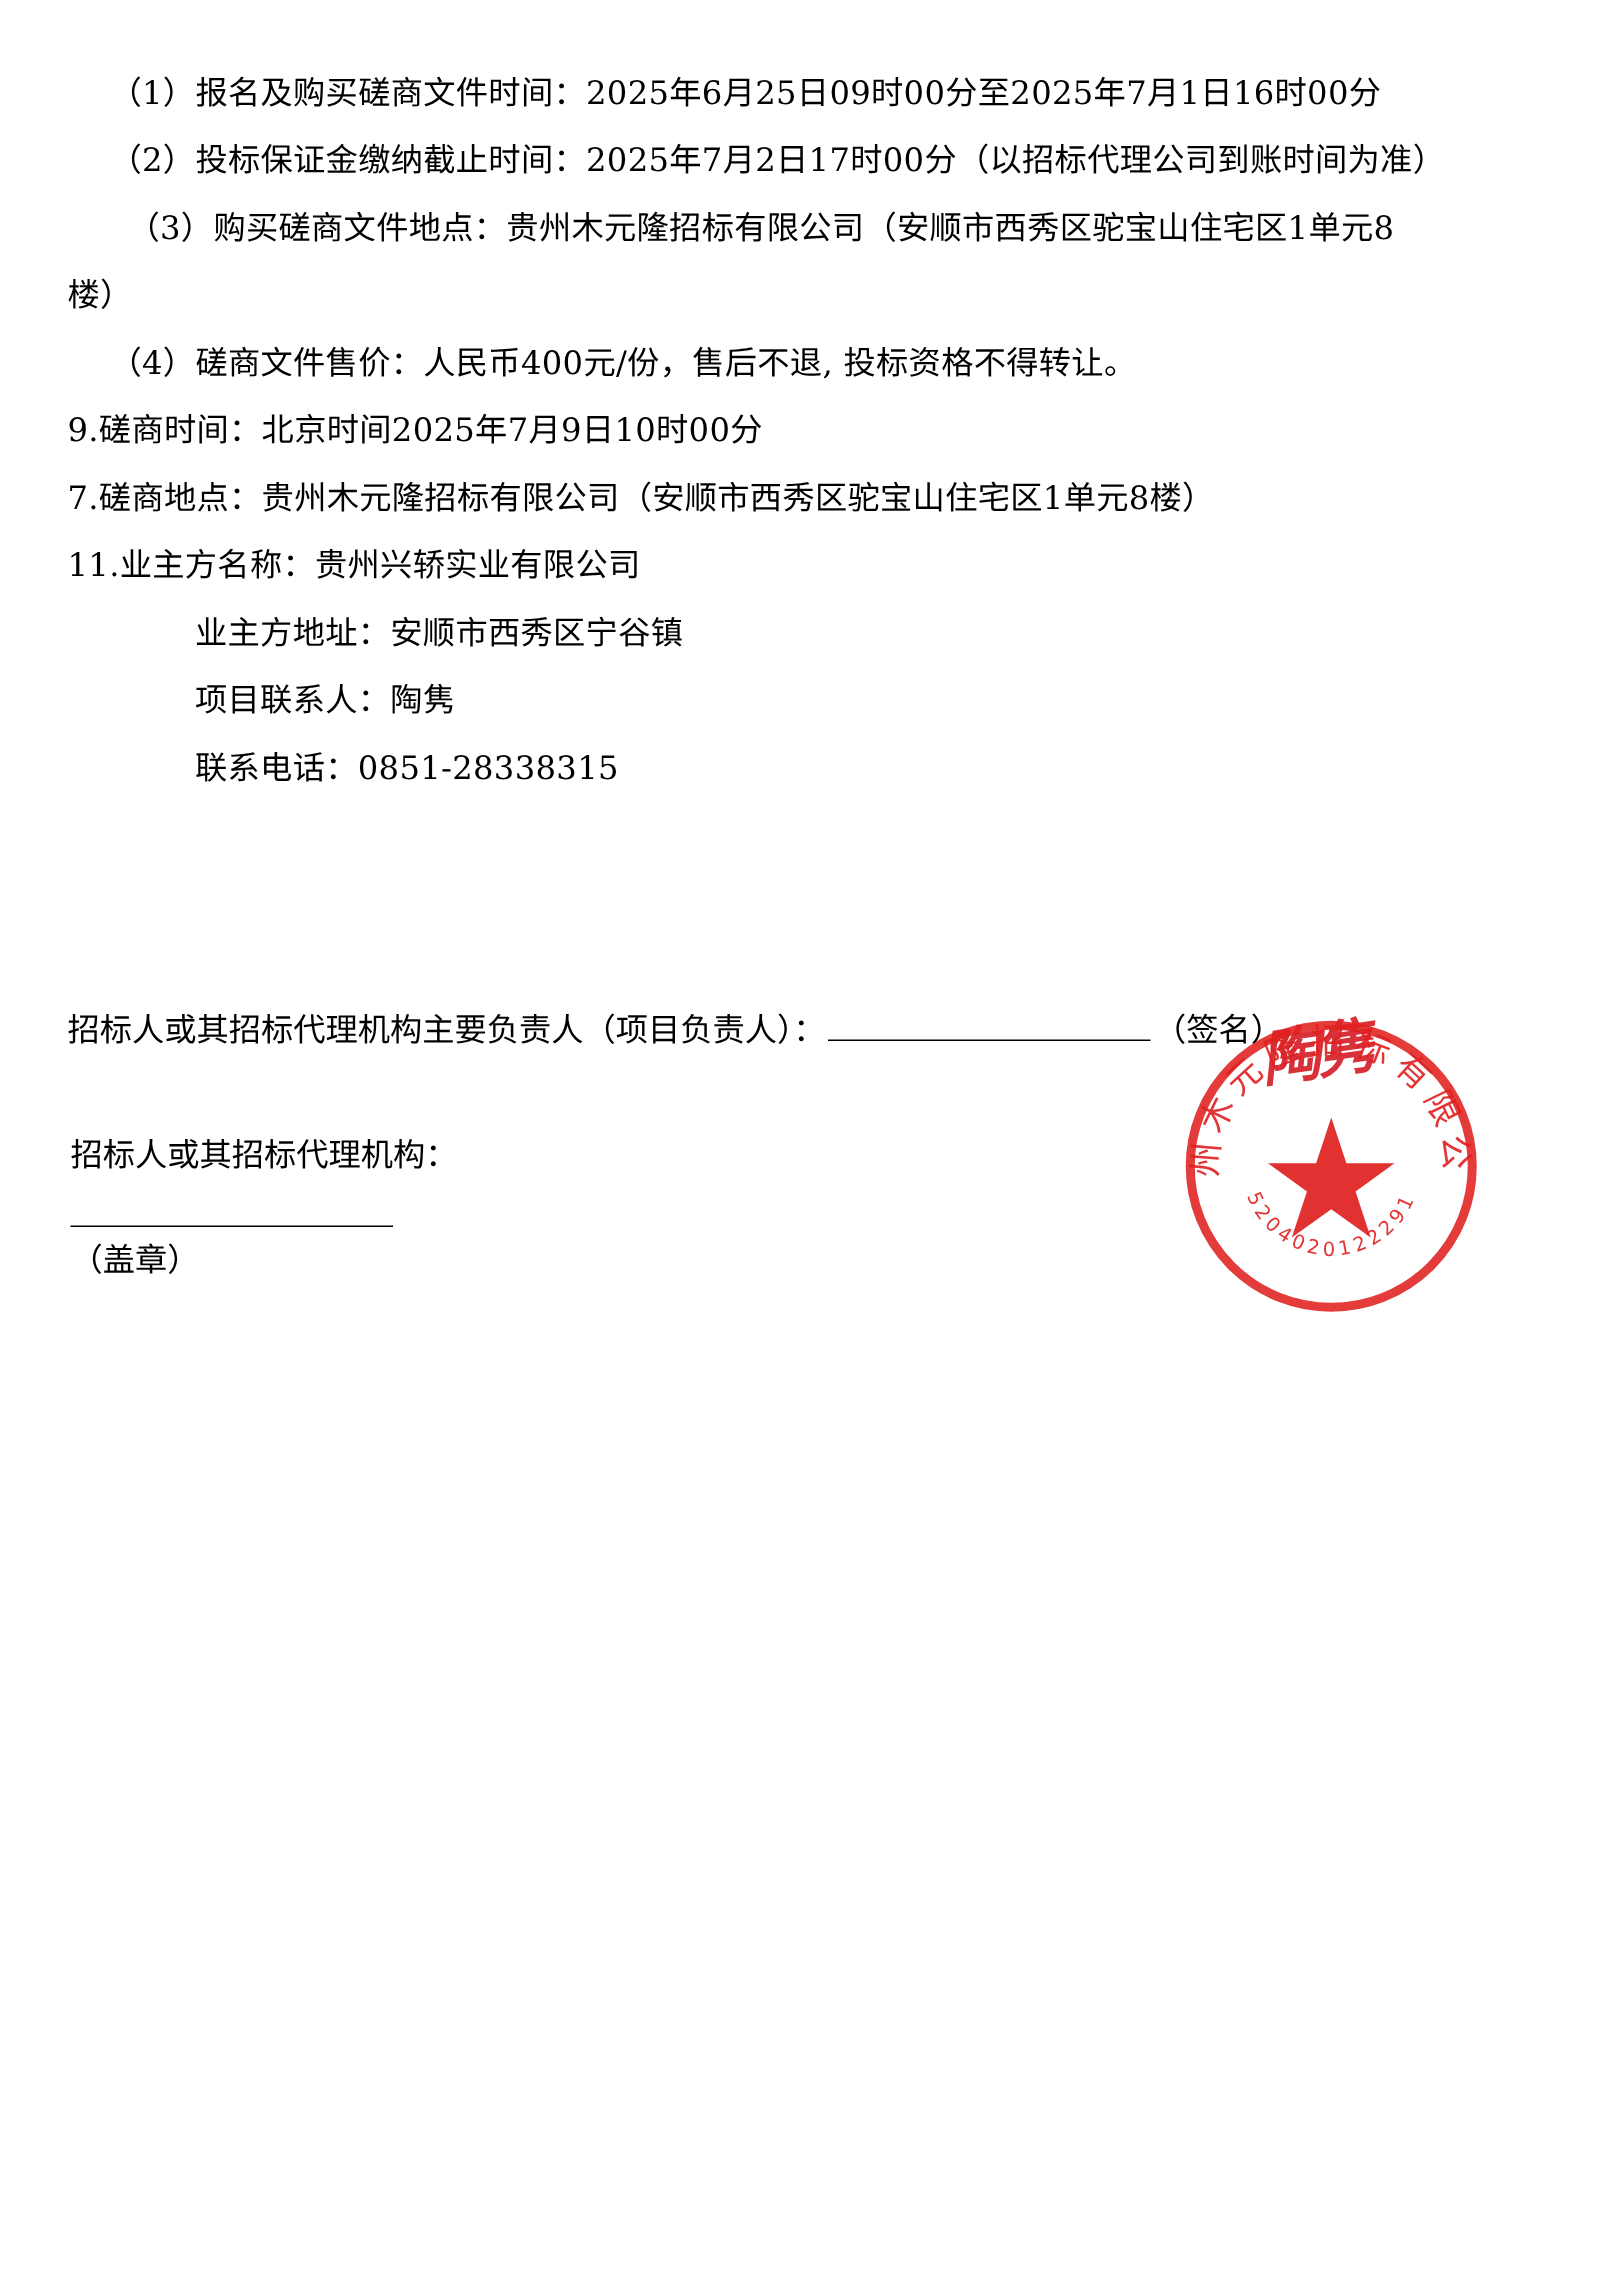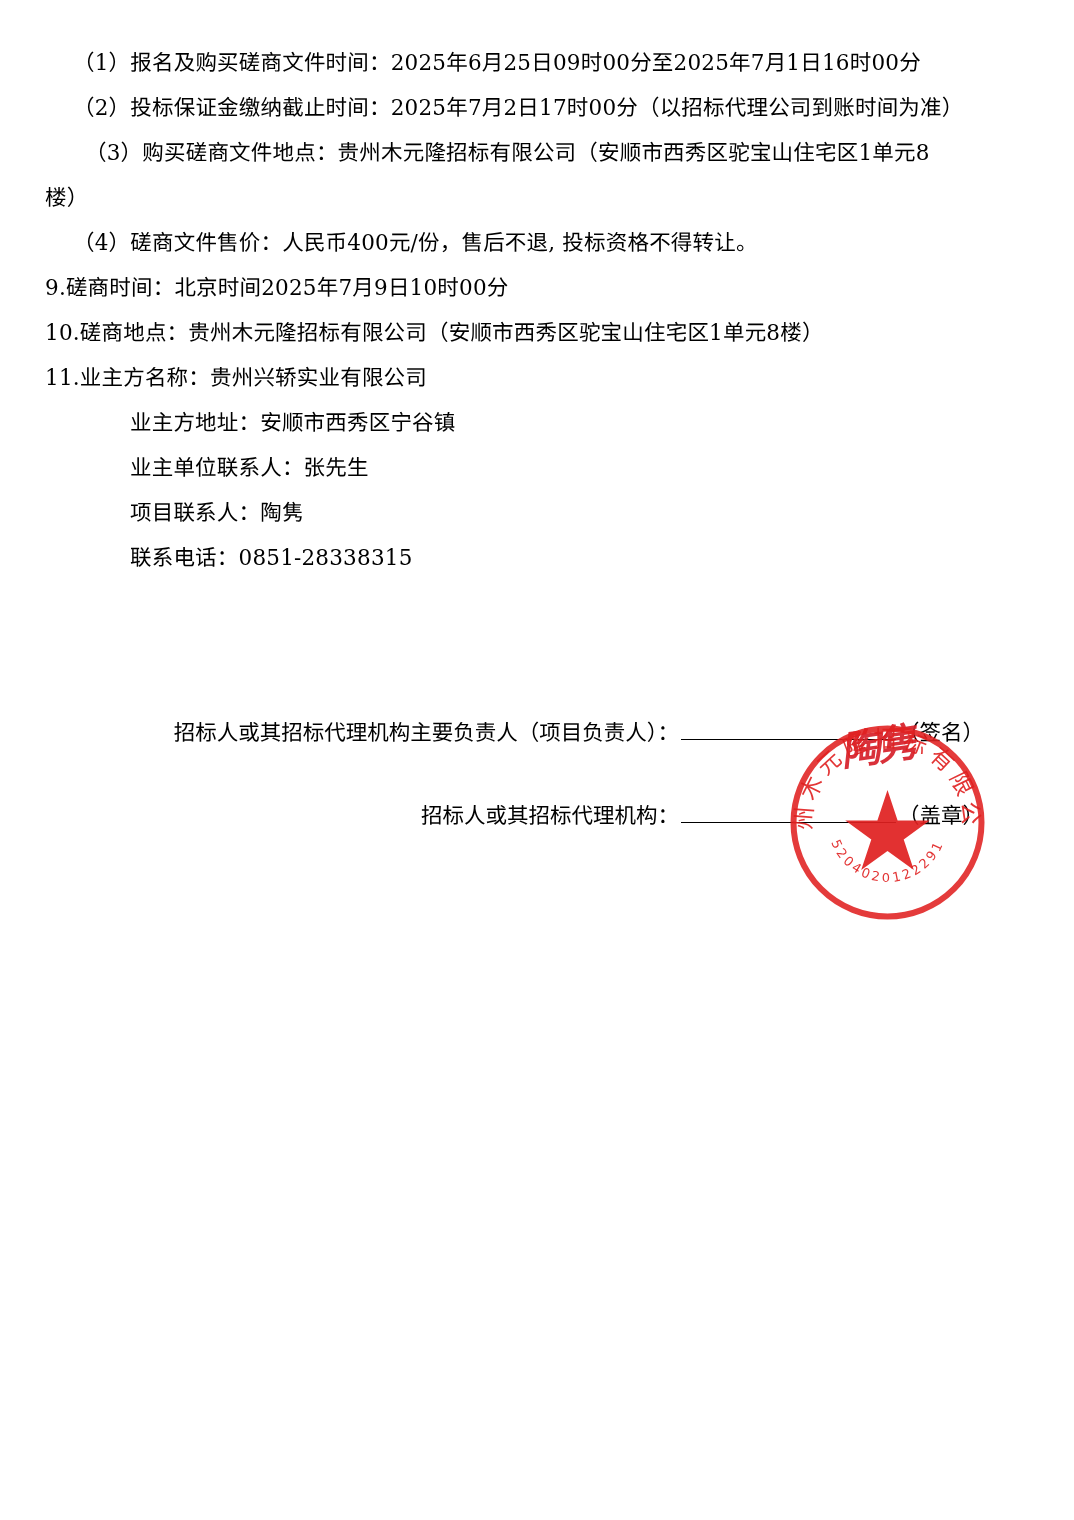--- a/index.html
+++ b/index.html
@@ -36,39 +36,39 @@
   .spacer-block { height: 90px; }
 
   .sign-area {
     position: relative;
     margin-top: 40px;
   }
   .sign-row {
     font-size: 21.5px;
     line-height: 45px;
     display: flex;
-    justify-content: flex-end;
     align-items: baseline;
     padding-right: 45px;
   }
   .sign-label {
     white-space: nowrap;
   }
   .sign-blank {
     display: inline-block;
     width: 215px;
     border-bottom: 1.5px solid #000;
     margin: 0 2px;
     height: 24px;
   }
   .sign-tail {
     white-space: nowrap;
   }
   .sign-row-2 {
     margin-top: 38px;
+    flex-direction: column;
   }
 
   
   .seal {
     position: absolute;
     left: 740px;
     top: 10px;
     width: 205px;
     height: 205px;
     pointer-events: none;
@@ -94,24 +94,23 @@
 
 <div class="page">
 
   <div class="body-text">
     <div class="line indent-1">（1）报名及购买磋商文件时间：2025年6月25日09时00分至2025年7月1日16时00分</div>
     <div class="line indent-1">（2）投标保证金缴纳截止时间：2025年7月2日17时00分（以招标代理公司到账时间为准）</div>
     <div class="line indent-2">（3）购买磋商文件地点：贵州木元隆招标有限公司（安顺市西秀区驼宝山住宅区1单元8</div>
     <div class="line indent-0">楼）</div>
     <div class="line indent-1">（4）磋商文件售价：人民币400元/份，售后不退, 投标资格不得转让。</div>
     <div class="line indent-0">9.磋商时间：北京时间2025年7月9日10时00分</div>
-    <div class="line indent-0">10.磋商地点：贵州木元隆招标有限公司（安顺市西秀区驼宝山住宅区1单元8楼）</div>
+    <div class="line indent-0">7.磋商地点：贵州木元隆招标有限公司（安顺市西秀区驼宝山住宅区1单元8楼）</div>
     <div class="line indent-0">11.业主方名称：贵州兴轿实业有限公司</div>
     <div class="line sub-indent">业主方地址：安顺市西秀区宁谷镇</div>
-    <div class="line sub-indent">业主单位联系人：张先生</div>
     <div class="line sub-indent">项目联系人：陶隽</div>
     <div class="line sub-indent">联系电话：0851-28338315</div>
   </div>
 
   <div class="spacer-block"></div>
 
   <div class="sign-area">
 
     <div class="sign-row">
       <span class="sign-label">招标人或其招标代理机构主要负责人（项目负责人）：</span>

